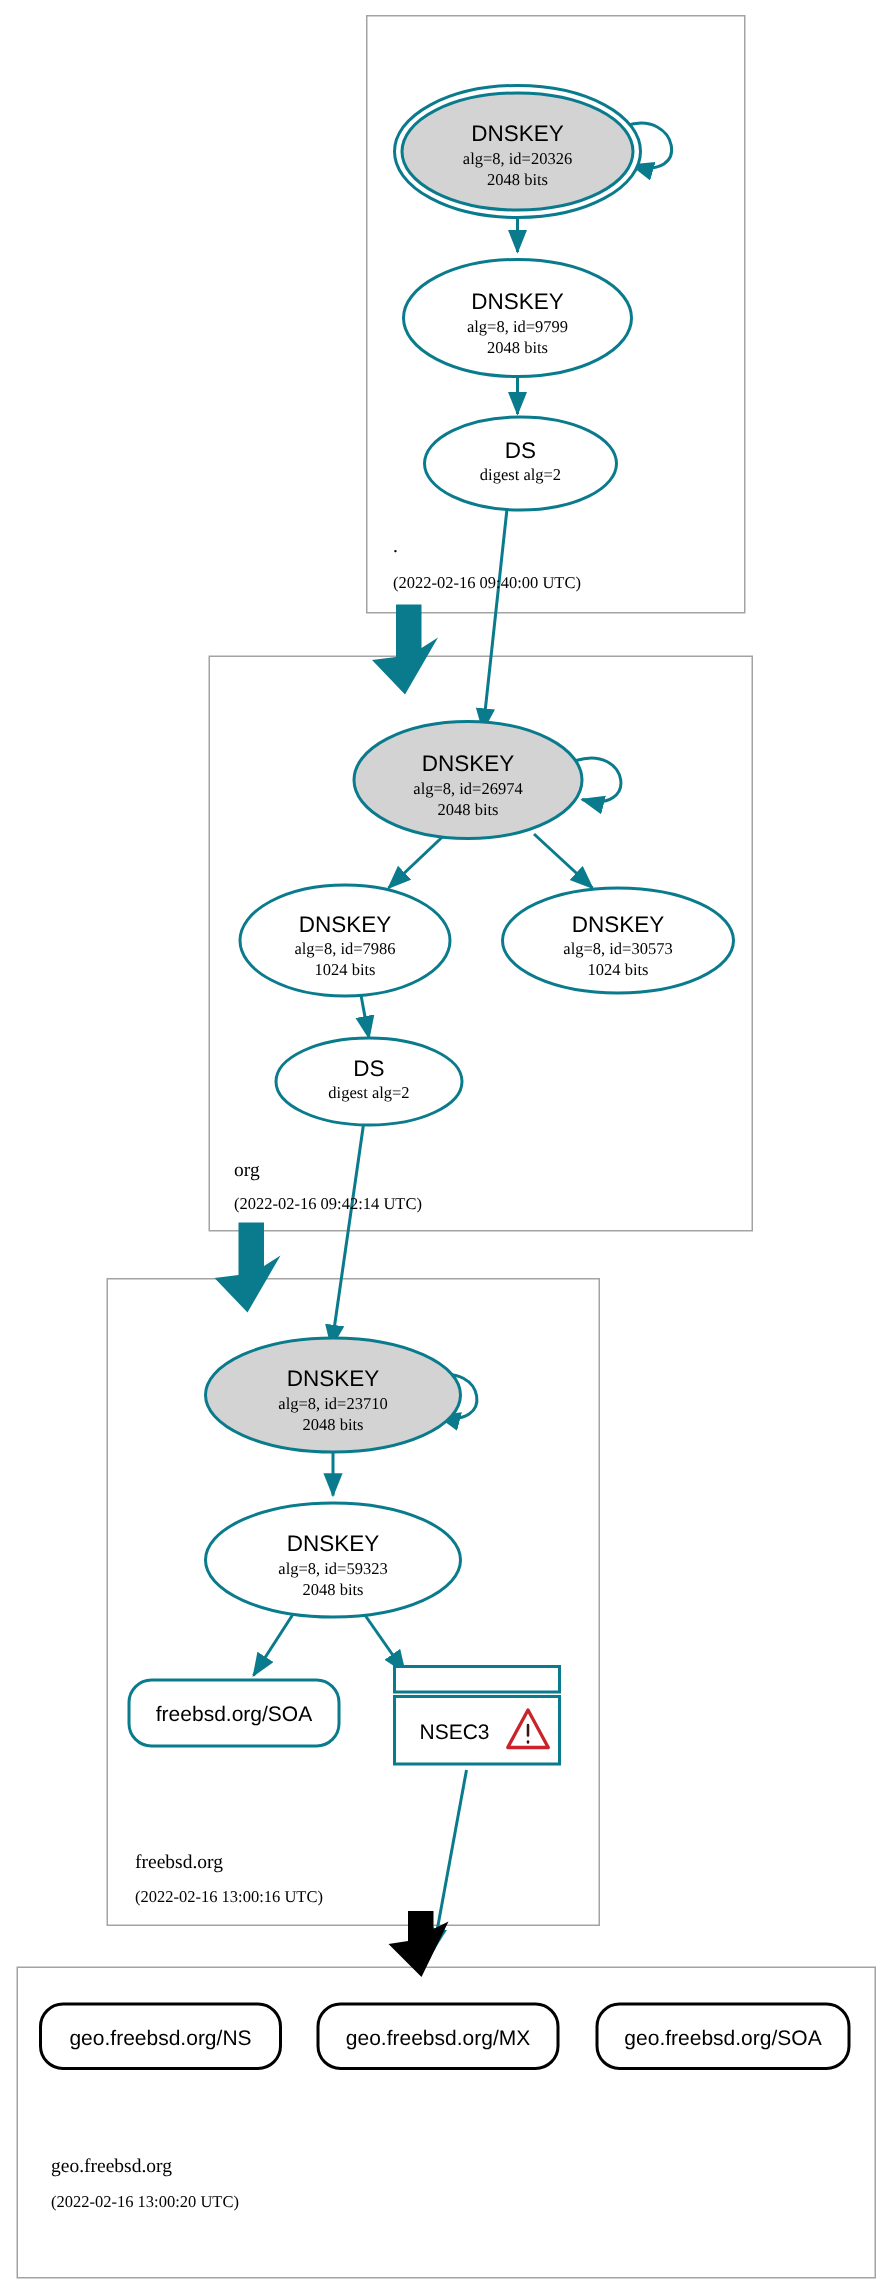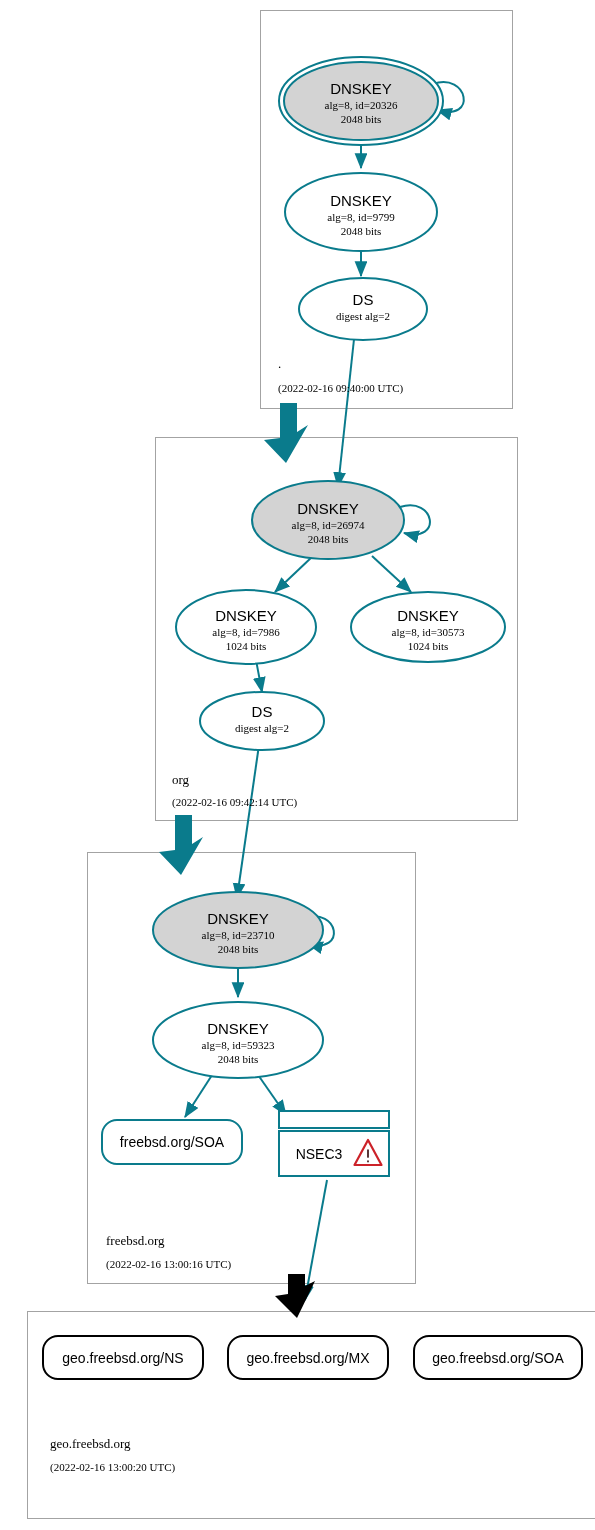--- a/index.html
+++ b/index.html
@@ -1,20 +1,20 @@
 <!DOCTYPE html>
 <html><head>
 <meta charset="utf-8">
 <style>
   html,body{margin:0;padding:0;background:#ffffff;}
   body{
     width:595px;height:1530px;position:relative;overflow:hidden;
     font-family:"Liberation Sans", sans-serif;
   }
-  #stage{position:absolute;left:16px;top:0;width:540px;height:1530px;}
+  #stage{position:absolute;left:0;top:0;width:540px;height:1530px;}
   svg.layer{position:absolute;left:0;top:0;width:595px;height:1530px;}
   text{ -webkit-font-smoothing:antialiased; }
   .zone-box{ fill:#ffffff; stroke:#a3a3a3; stroke-width:1; }
   .node-ell{ stroke:#0a7b8c; stroke-width:2; }
   .ell-fill-ksk{ fill:#d3d3d3; }
   .ell-fill-plain{ fill:#ffffff; }
   .rr-rect{ fill:#ffffff; stroke:#0a7b8c; stroke-width:2; }
   .rr-rect-black{ fill:#ffffff; stroke:#000000; stroke-width:2; }
   .edge{ stroke:#0a7b8c; stroke-width:2; fill:none; }
   .edge-thick{ fill:#0a7b8c; stroke:none; }

